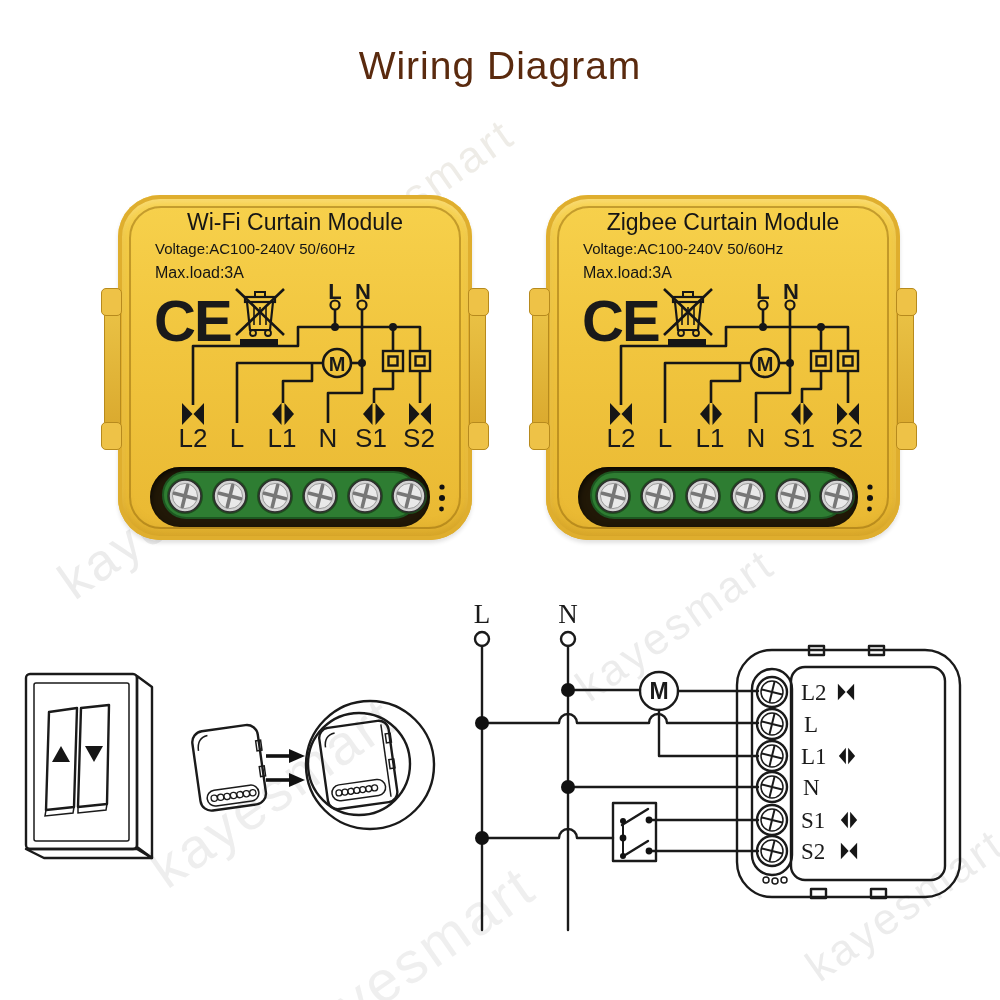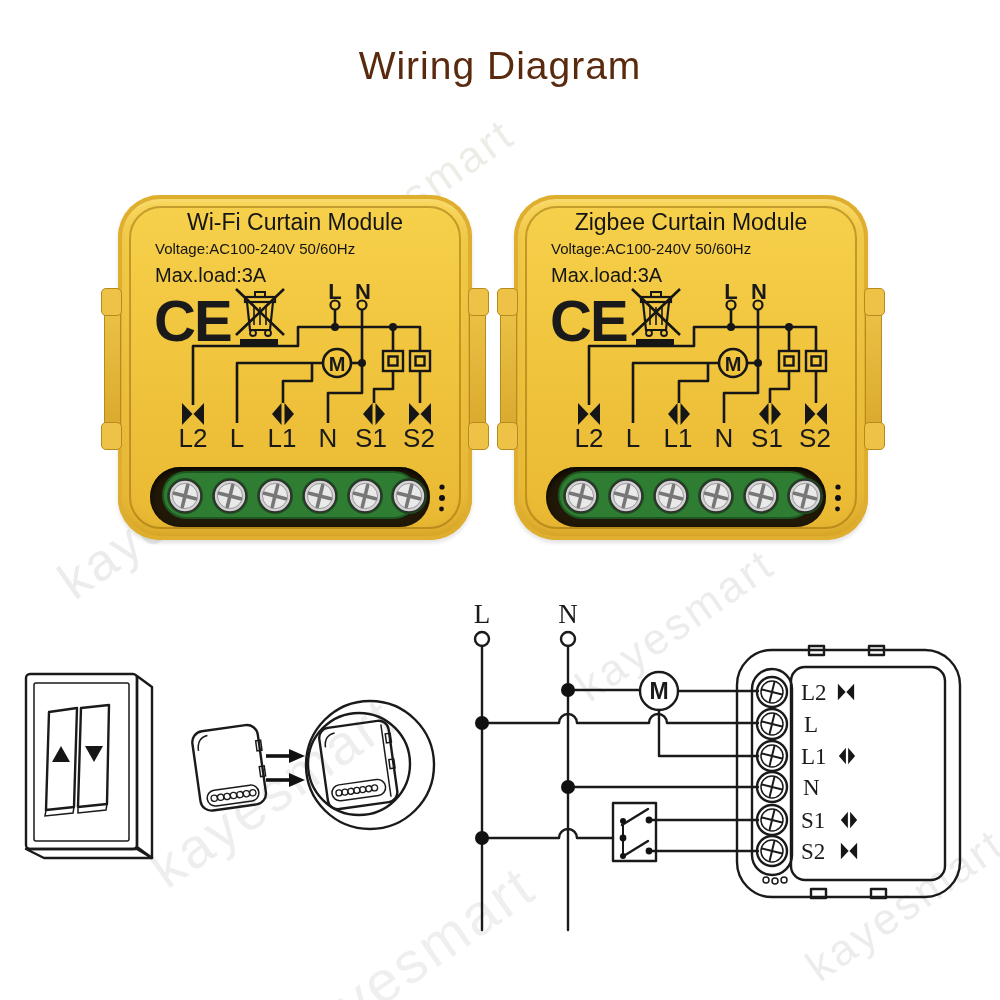--- a/index.html
+++ b/index.html
@@ -17,21 +17,21 @@
   .clip{position:absolute;width:15px;height:150px;top:98px;background:linear-gradient(180deg,#ecc548,#d8a62b);
         border:1px solid #b78a1d;}
   .clip.l{left:-14px;border-radius:8px 0 0 8px;}
   .clip.r{right:-14px;border-radius:0 8px 8px 0;}
   .clip::before,.clip::after{content:"";position:absolute;width:19px;height:26px;background:#eec247;
         border:1px solid #b78a1d;border-radius:5px;}
   .clip.l::before{left:-4px;top:-6px;} .clip.l::after{left:-4px;bottom:-6px;}
   .clip.r::before{right:-4px;top:-6px;} .clip.r::after{right:-4px;bottom:-6px;}
   .m-name{position:absolute;top:14px;left:0;width:100%;text-align:center;font-size:23px;color:#151515;}
   .m-voltage{position:absolute;top:45px;left:37px;font-size:15px;color:#151515;}
-  .m-load{position:absolute;top:69px;left:37px;font-size:20px;color:#151515;}
+  .m-load{position:absolute;top:69px;left:37px;font-size:16px;color:#151515;}
   .schematic{position:absolute;left:0;top:88px;width:354px;height:168px;}
   .recess{position:absolute;left:32px;top:272px;width:280px;height:60px;border-radius:30px;
           background:#211807;box-shadow:inset 0 3px 6px rgba(0,0,0,.8);}
   .recess svg{position:absolute;left:0;top:0;}
   .leds{position:absolute;left:318px;top:286px;}
   
   .wm{position:absolute;font-size:44px;font-weight:400;letter-spacing:3px;color:rgba(135,135,135,.16);
       transform:rotate(-35deg);white-space:nowrap;pointer-events:none;}
   
   .bottom-art{position:absolute;left:0;top:595px;}
@@ -162,21 +162,21 @@
     </div>
     <div class="leds">
       <svg width="12" height="40">
           <circle cx="6" cy="6" r="2.6" fill="#111"></circle>
           <circle cx="6" cy="17" r="3" fill="#111"></circle>
           <circle cx="5.5" cy="28" r="2.4" fill="#111"></circle>
         </svg>
     </div>
   </div>
 
-  <div class="module" style="left:514px">
+  <div class="module" style="left:546px">
     <div class="clip l"></div>
     <div class="clip r"></div>
     <div class="face"></div>
     <div class="m-name">Zigbee Curtain Module</div>
     <div class="m-voltage">Voltage:AC100-240V 50/60Hz</div>
     <div class="m-load">Max.load:3A</div>
     <svg class="schematic" viewBox="0 0 354 168">
         <use href="#sch-g"></use>
       </svg>
     <div class="recess">

